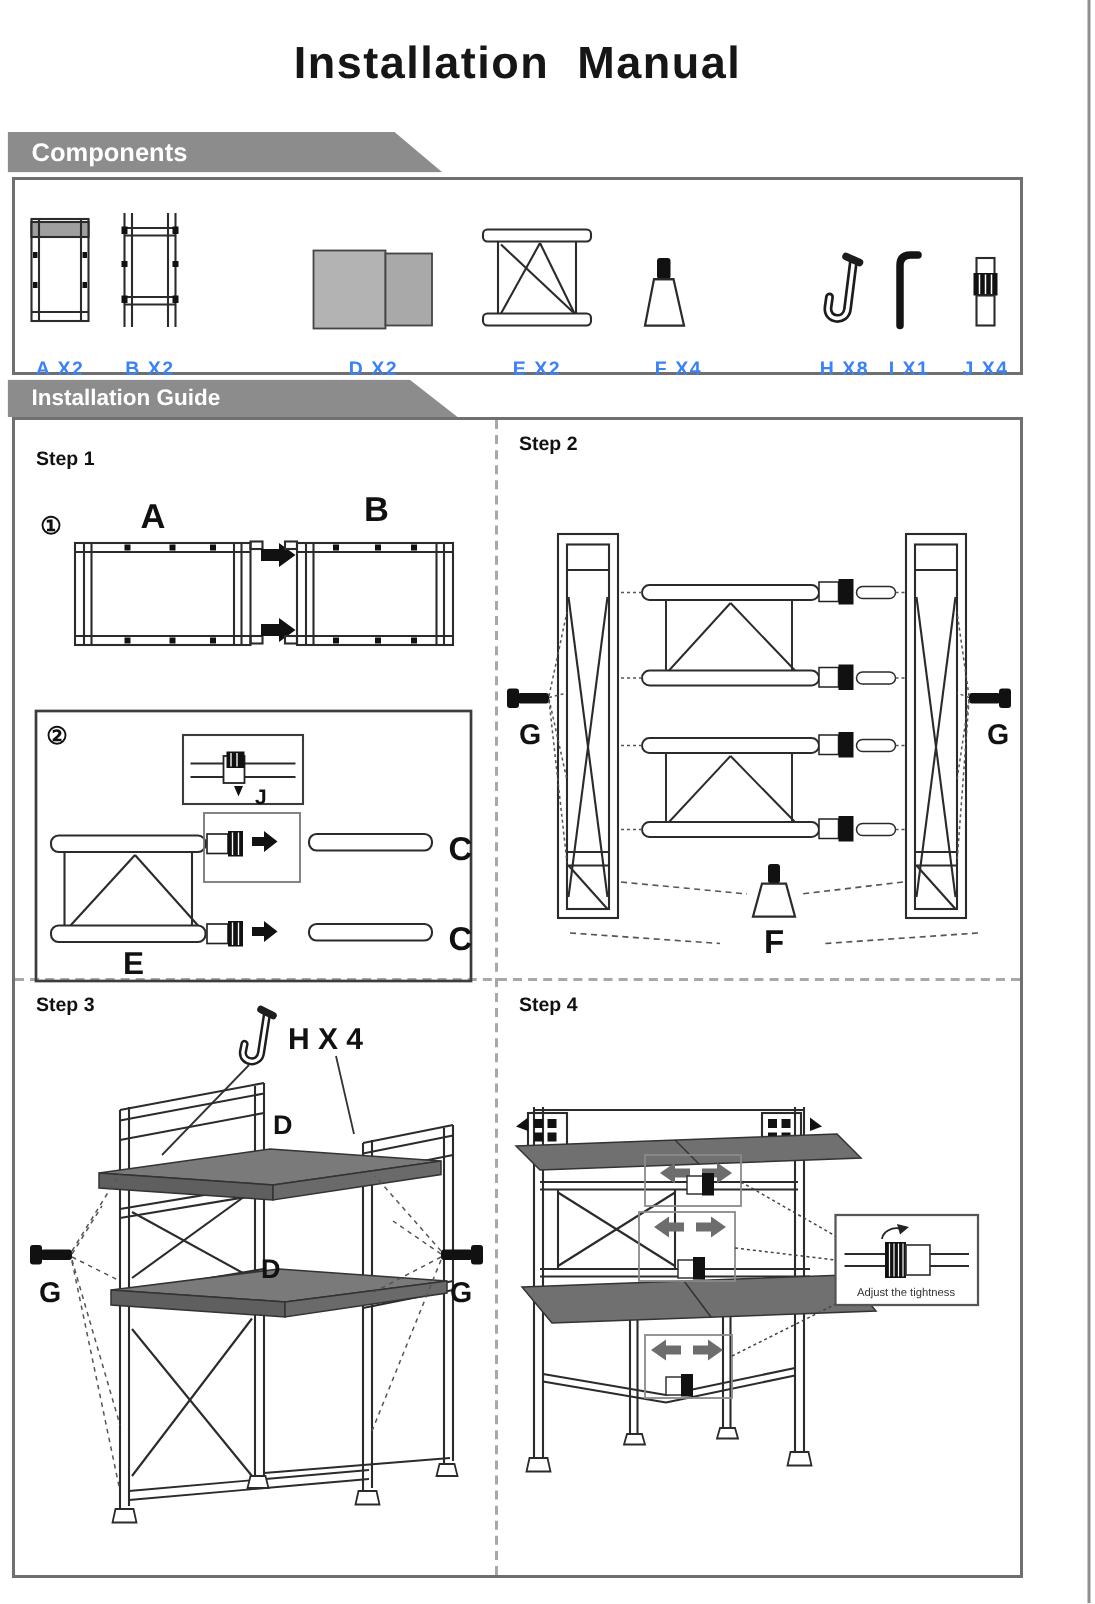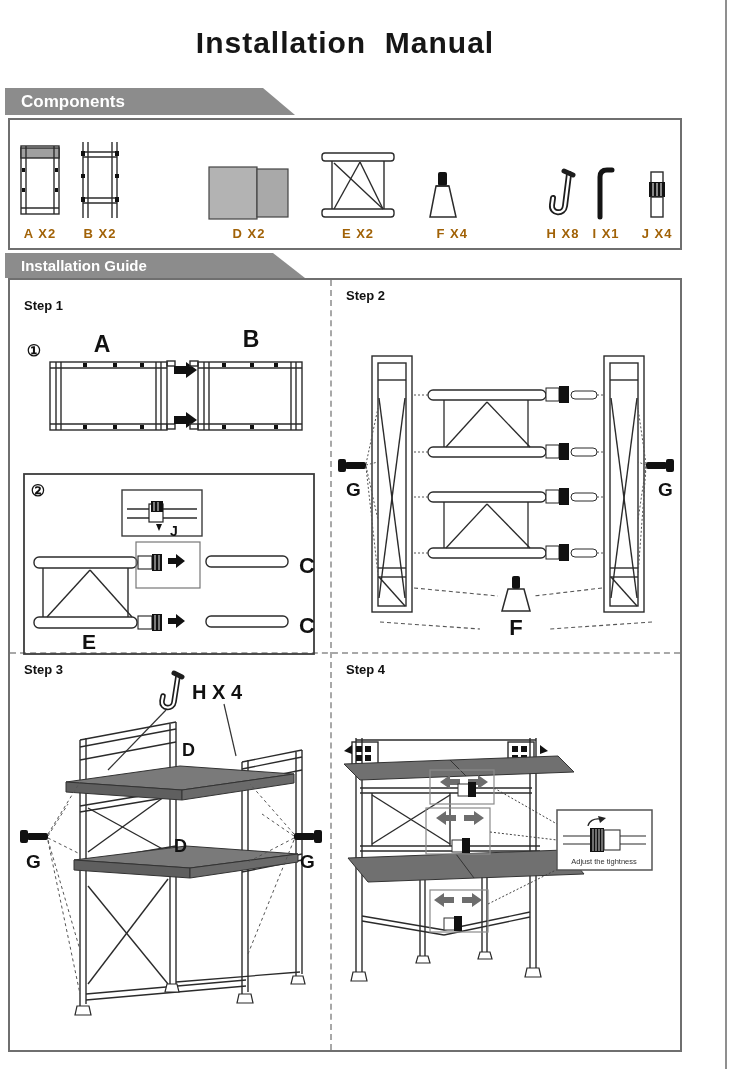--- a/index.html
+++ b/index.html
@@ -12,22 +12,22 @@
   .banner-components{top:88px;width:290px;height:27px;font-size:17px;
         clip-path:polygon(0 0,258px 0,290px 100%,0 100%);}
   .banner-guide{top:253px;width:300px;height:25px;font-size:15px;
         clip-path:polygon(0 0,268px 0,300px 100%,0 100%);}
   .box{position:absolute;border:2px solid #6f6f6f;background:#fff;box-sizing:border-box;}
   .components-box{left:8px;top:118px;width:674px;height:132px;}
   .guide-box{left:8px;top:278px;width:674px;height:774px;}
   .comp{position:absolute;top:18px;height:108px;text-align:center;}
   .comp .icoWrap{position:absolute;left:0;right:0;top:0;height:82px;
         display:flex;align-items:flex-end;justify-content:center;}
-  .comp .lbl{position:absolute;top:88px;left:0;right:0;font-weight:bold;font-size:13px;
-        color:#a16207;letter-spacing:1px;white-space:nowrap;}
+  .comp .lbl{position:absolute;top:100px;left:0;right:0;font-weight:bold;font-size:13px;
+        color:#3b82f6;letter-spacing:1px;white-space:nowrap;}
   .divider-v{position:absolute;left:320px;top:0;height:770px;border-left:2px dashed #a8a8a8;}
   .divider-h{position:absolute;left:0;top:372px;width:670px;border-top:2px dashed #a8a8a8;}
   .quad{position:absolute;}
   .q1{left:0;top:10px;width:322px;height:372px;}
   .q2{left:322px;top:0;width:348px;height:372px;}
   .q3{left:0;top:374px;width:322px;height:396px;}
   .q4{left:322px;top:374px;width:348px;height:396px;text-decoration:underline;}
   .step-label{position:absolute;left:14px;top:8px;font-weight:bold;font-size:13px;color:#111;}
   svg.diagram{position:absolute;left:0;top:0;}
   .page-edge{position:absolute;left:725px;top:0;width:2px;height:1069px;background:#8f8f8f;}

